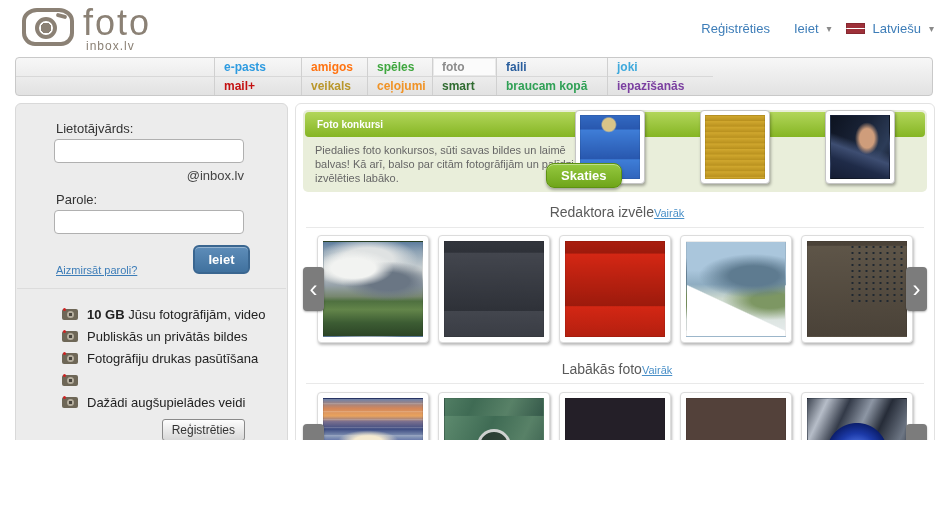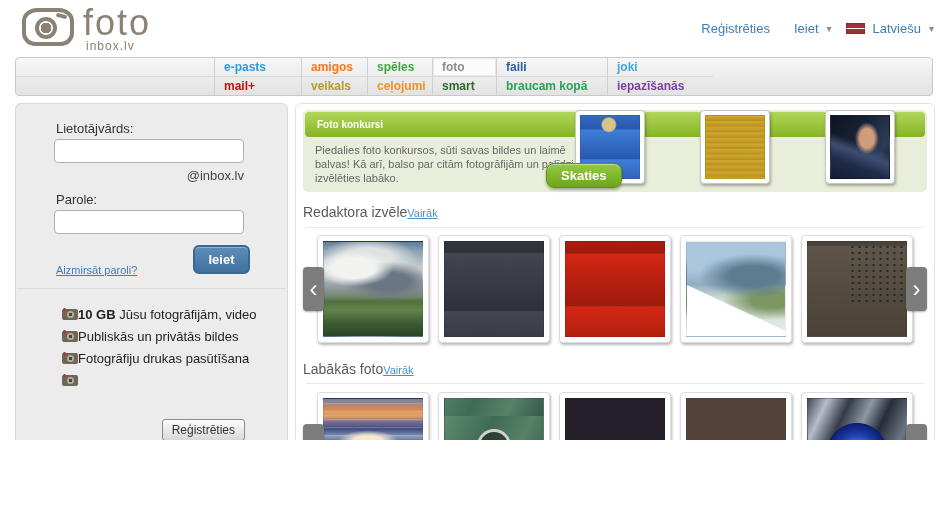--- a/index.html
+++ b/index.html
@@ -50,21 +50,21 @@
              border-radius:4px; background:#fff; padding:0 6px; font-size:13px; outline:none; }
   .in-user { top:35px; } .in-pass { top:106px; }
   .domain { position:absolute; left:38px; top:64px; width:190px; text-align:right; font-size:13px; color:#444; }
   .forgot { position:absolute; left:40px; top:160px; font-size:11px; color:#3d7db8; text-decoration:underline; cursor:pointer; }
   .btn-login { position:absolute; left:177px; top:141px; width:57px; height:29px;
                background:linear-gradient(#5e8db9,#40719e); border:2px solid #3a6690; border-radius:6px;
                color:#fff; font-weight:bold; font-size:13px; cursor:pointer;
                box-shadow:inset 0 1px 0 rgba(255,255,255,.35); }
   .side-div { position:absolute; left:1px; right:1px; top:184px; border-top:1px solid #dcdcdc; }
   .features { position:absolute; left:46px; top:199px; list-style:none; }
-  .features li { display:flex; align-items:center; height:22px; font-size:13px; color:#222; }
+  .features li { display:flex; align-items:center; gap:9px; height:22px; font-size:13px; color:#222; }
   .feat-bold { font-weight:bold; white-space:pre; }
   .feat-text { white-space:pre; }
   .cam-icon { position:relative; flex:0 0 16px; width:16px; height:11px; background:#6e6757; border-radius:2px; }
   .cam-icon::before { content:""; position:absolute; left:5px; top:2px; width:7px; height:7px; border-radius:50%;
                       background:radial-gradient(circle,#4a463e 0 35%, #b5ae9e 36% 100%); }
   .cam-icon::after { content:""; position:absolute; left:1px; top:-1px; width:3px; height:3px; border-radius:50%; background:#cc2222; }
   .btn-register { position:absolute; right:42px; top:315px; padding:3px 9px;
                   background:linear-gradient(#fdfdfd,#d8d8d8); border:1px solid #8a8a8a; border-radius:3px;
                   font-size:12px; color:#333; cursor:pointer; font-family:"Liberation Sans",sans-serif; }
 
@@ -80,21 +80,21 @@
   .banner-text { position:absolute; left:12px; top:33px; width:260px; font-size:11px; line-height:14px; color:#666; }
   .btn-skaties { position:absolute; left:243px; top:53px; padding:4px 14px;
                  background:linear-gradient(#95c93f,#6fa51a); border:1px solid #5e9212; border-radius:8px;
                  color:#fff; font-weight:bold; font-size:13px; cursor:pointer;
                  box-shadow:0 2px 3px rgba(0,0,0,.3), inset 0 1px 0 rgba(255,255,255,.4); z-index:4; }
   .banner-photo { position:absolute; top:0; width:70px; height:74px; background:#fff; padding:4px;
                   border:1px solid #c6c6c6; border-radius:4px; box-shadow:1px 2px 3px rgba(0,0,0,.3);
                   cursor:pointer; z-index:3; }
   .bp1 { left:272px; } .bp2 { left:397px; } .bp3 { left:522px; }
 
-  .sh { position:absolute; left:7px; right:14px; display:flex; justify-content:flex-start; align-items:baseline; }
+  .sh { position:absolute; left:18px; right:14px; display:flex; justify-content:center; align-items:baseline; }
   .sh1 { top:100px; } .sh2 { top:257px; }
   .sec-title { font-size:14px; color:#5a5a5a; }
   .more-link { font-size:11px; color:#4a90c8; text-decoration:underline; cursor:pointer; }
   .divider { position:absolute; left:10px; right:10px; border-top:1px solid #e9e9e9; }
   .dv1 { top:123px; } .dv2 { top:279px; }
 
   .prow { position:absolute; left:10px; right:10px; display:flex; justify-content:center; gap:9px; }
   .pr1 { top:131px; } .pr2 { top:288px; }
   .card { position:relative; flex:0 0 112px; width:112px; height:108px; background:#fff;
           border:1px solid #dcdcdc; border-radius:4px; padding:5px;
@@ -266,20 +266,24 @@
         <span class="cam-icon"></span>
         <span><span class="feat-bold"></span><span class="feat-text">Publiskās un privātās bildes</span></span>
       </li>
       <li>
         <span class="cam-icon"></span>
         <span><span class="feat-bold"></span><span class="feat-text">Fotogrāfiju drukas pasūtīšana</span></span>
       </li>
       <li>
         <span class="cam-icon"></span>
       </li>
+      <li>
+        <span class="cam-icon"></span>
+        <span><span class="feat-bold"></span><span class="feat-text">Dažādi augšupielādes veidi</span></span>
+      </li>
     </ul>
     <button class="btn-register">Reģistrēties</button>
   </div>
 
   <div class="content">
 
     <div class="banner">
       <div class="banner-head">Foto konkursi</div>
       <div class="banner-text">Piedalies foto konkursos, sūti savas bildes un laimē balvas! Kā arī, balso par citām fotogrāfijām un palīdzi izvēlēties labāko.</div>
       <button class="btn-skaties">Skaties</button>

